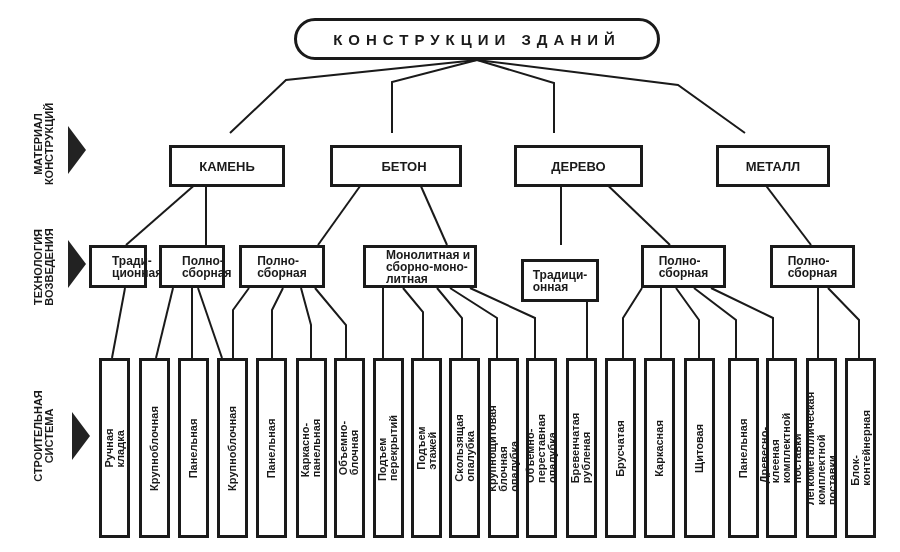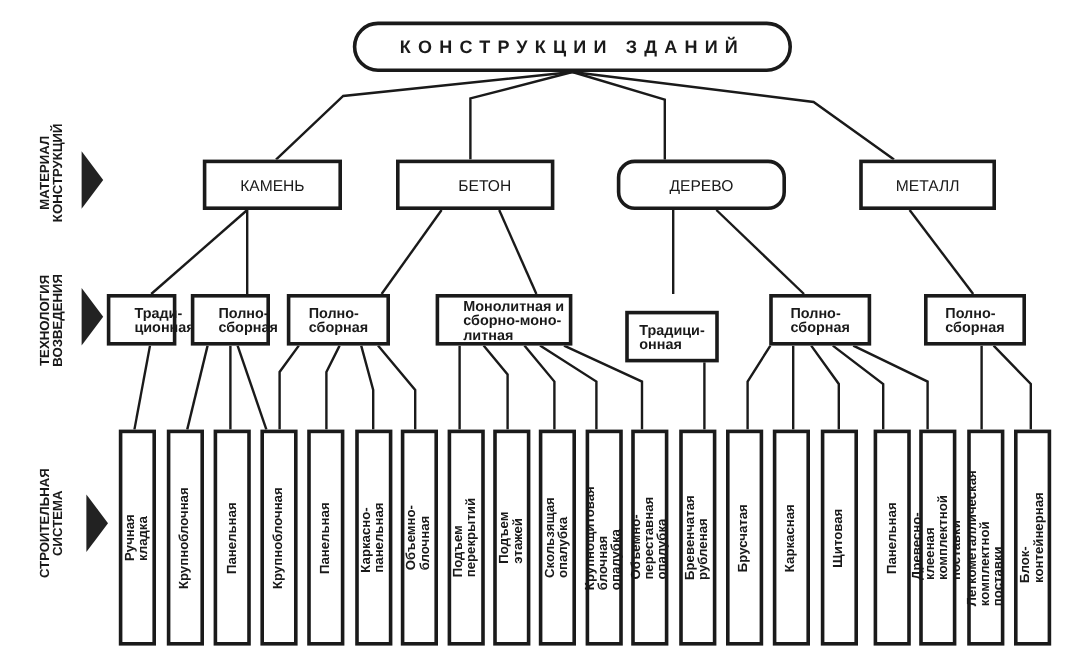--- a/index.html
+++ b/index.html
@@ -2,21 +2,21 @@
 <html><head>
 <meta charset="utf-8">
 <style>
   html, body { margin: 0; padding: 0; background: #ffffff; }
   body { width: 900px; height: 552px; position: relative; overflow: hidden;
          font-family: "Liberation Sans", "DejaVu Sans", sans-serif; color: #1a1a1a; }
   svg#lines { position: absolute; left: 0; top: 0; width: 900px; height: 552px; }
   .box { position: absolute; border: 3px solid #1a1a1a; background: #fff; box-sizing: border-box;
          display: flex; align-items: center; justify-content: center; text-align: center; }
   .root { font-size: 15px; font-weight: bold; letter-spacing: 6px; border-radius: 21px; }
-  .mat { font-size: 13px; font-weight: normal; }
+  .mat { font-size: 13px; font-weight: bold; margin-top: 12px; }
   .tech { font-size: 12px; font-weight: bold; line-height: 12px; text-align: left; padding-left: 20px; justify-content: flex-start; }
   .tech.center { justify-content: center; padding-left: 0; }
   .tech span { white-space: pre-line; display: block; }
   .sys { font-size: 11px; font-weight: bold; }
   .sys span { display: block; transform: rotate(-90deg); white-space: pre-line; line-height: 11px; text-align: left; width: 150px; }
   .side-label { position: absolute; font-size: 11px; font-weight: bold; line-height: 11px; transform: rotate(-90deg); transform-origin: center; white-space: pre-line; text-align: center; width: 110px; }
   .arrow { position: absolute; width: 0; height: 0; border-top: 24px solid transparent; border-bottom: 24px solid transparent; border-left: 18px solid #222; }
 </style>
 </head>
 <body>
@@ -71,21 +71,21 @@
 <div class="box root" style="left:294px; top:18px; width:366px; height:42px;">
   <span>КОНСТРУКЦИИ ЗДАНИЙ</span>
 </div>
 
 <div class="box mat" style="left:169px; top:133px; width:116px; height:42px;">
     <span>КАМЕНЬ</span>
   </div>
 <div class="box mat" style="left:330px; top:133px; width:132px; height:42px;padding-left:16px;">
     <span>БЕТОН</span>
   </div>
-<div class="box mat" style="left:514px; top:133px; width:141px; height:42px;border-radius:15px;">
+<div class="box mat" style="left:514px; top:133px; width:129px; height:42px;">
     <span>ДЕРЕВО</span>
   </div>
 <div class="box mat" style="left:716px; top:133px; width:114px; height:42px;">
     <span>МЕТАЛЛ</span>
   </div>
 
 <div class="box tech" style="left:89px; top:245px; width:58px; height:43px;">
     <span>Тради-
 ционная</span>
   </div>

